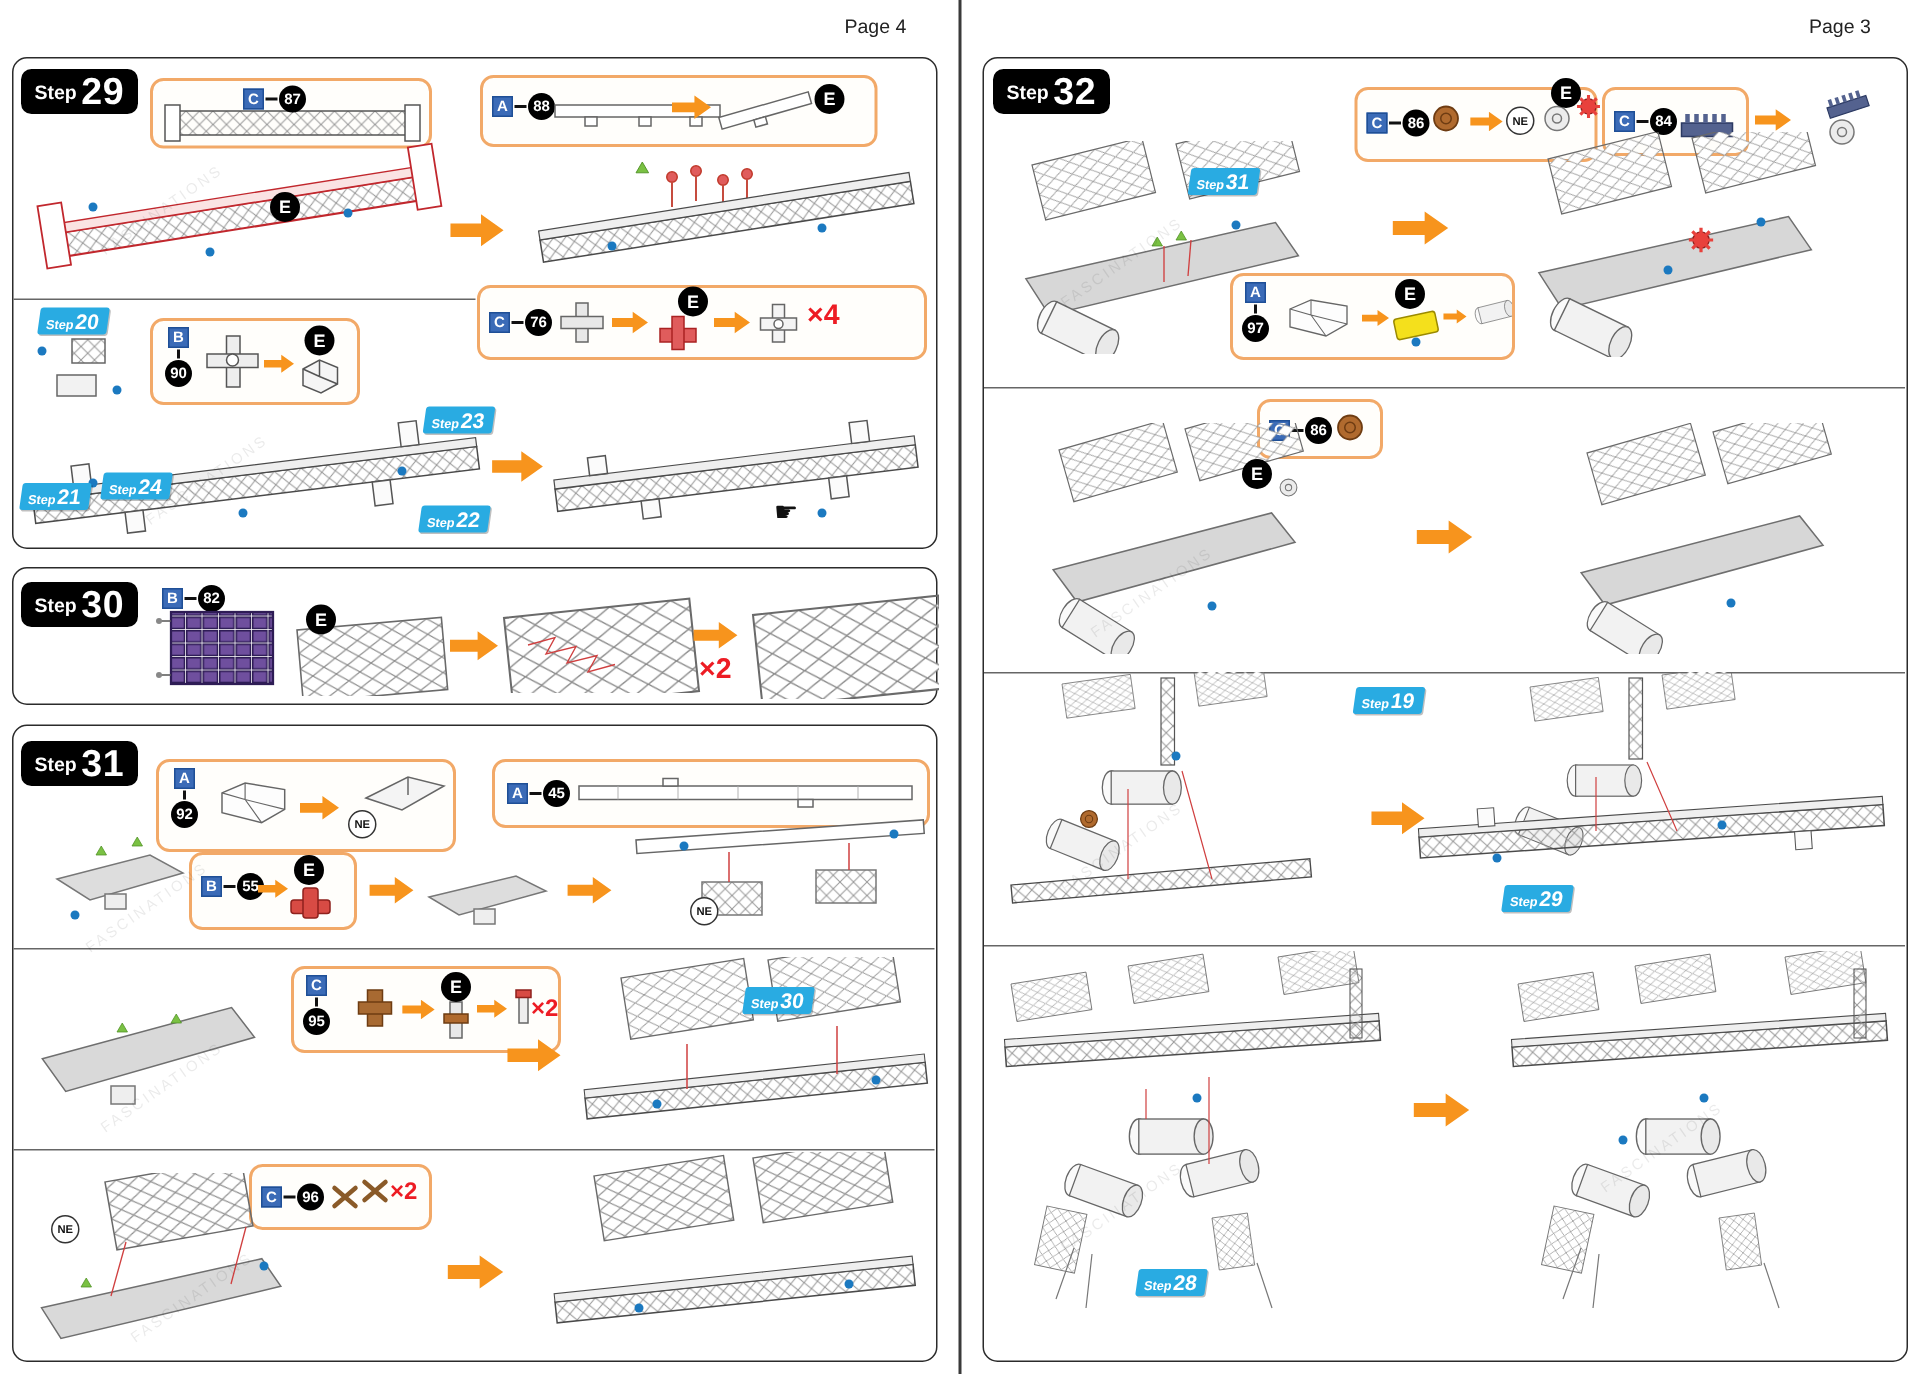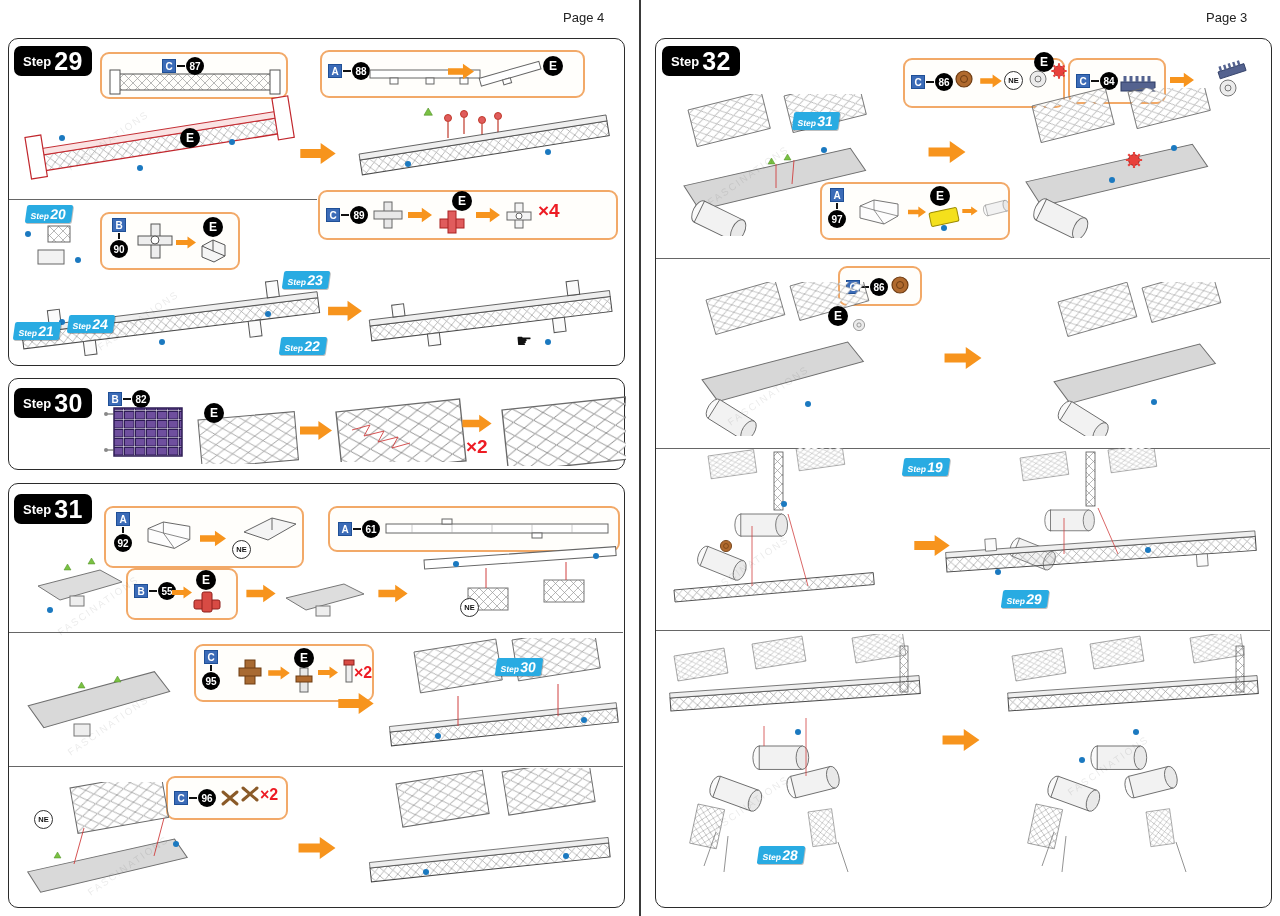--- a/index.html
+++ b/index.html
@@ -172,21 +172,21 @@
     <rect y="-6" width="250" height="6" fill="#efefef" stroke="#4a4a4a" stroke-width="0.8"></rect>
   </g>
   <use href="#g-dot" transform="translate(60,72)"></use>
     <use href="#g-dot" transform="translate(200,60)"></use>
 </svg>
 
 <div class="callout" style="left:318px;top:190px;width:300px;height:50px"></div>
 <span class="pb" style="left:326px;top:206px">
   <span class="lt">C</span>
     <span class="dash"></span>
-    <span class="cn">89</span>
+    <span class="cn">76</span>
 </span>
 <svg class="diag" style="left:372px;top:198px" width="32" height="34" viewBox="0 0 32 34">
   <g fill="#e8e8e8" stroke="#666">
       <rect x="12" y="4" width="8" height="26"></rect>
       <rect x="2" y="13" width="28" height="8"></rect>
     </g>
 </svg>
 <svg class="oarr" style="left:408px;top:207px" width="24" height="16" viewBox="0 0 40 26">
     <use href="#g-arrow"></use>
   </svg>
@@ -349,21 +349,21 @@
 <svg class="diag" style="left:238px;top:510px" width="62" height="36" viewBox="0 0 62 36">
   <polygon points="6,22 34,8 58,14 30,30" fill="#f4f4f4" stroke="#666"></polygon>
     <path d="M34 8L34 20" stroke="#666"></path>
 </svg>
 <span class="neb" style="left:232px;top:540px">NE</span>
 
 <div class="callout" style="left:328px;top:506px;width:292px;height:46px"></div>
 <span class="pb" style="left:338px;top:520px">
   <span class="lt">A</span>
     <span class="dash"></span>
-    <span class="cn">61</span>
+    <span class="cn">45</span>
 </span>
 <svg class="diag" style="left:382px;top:514px" width="232" height="30" viewBox="0 0 232 30">
   <rect x="4" y="10" width="222" height="9" fill="#fff" stroke="#666"></rect>
   <path d="M30 10V19M70 10V19M110 10V19M150 10V19M190 10V19" stroke="#aaa" stroke-width="0.6"></path>
   <rect x="60" y="5" width="10" height="5" fill="#fff" stroke="#666"></rect>
     <rect x="150" y="19" width="10" height="5" fill="#fff" stroke="#666"></rect>
 </svg>
 
 <span class="wm" style="left:50px;top:600px">FASCINATIONS</span>
 <svg class="diag" style="left:30px;top:548px" width="102" height="80" viewBox="0 0 102 80">

